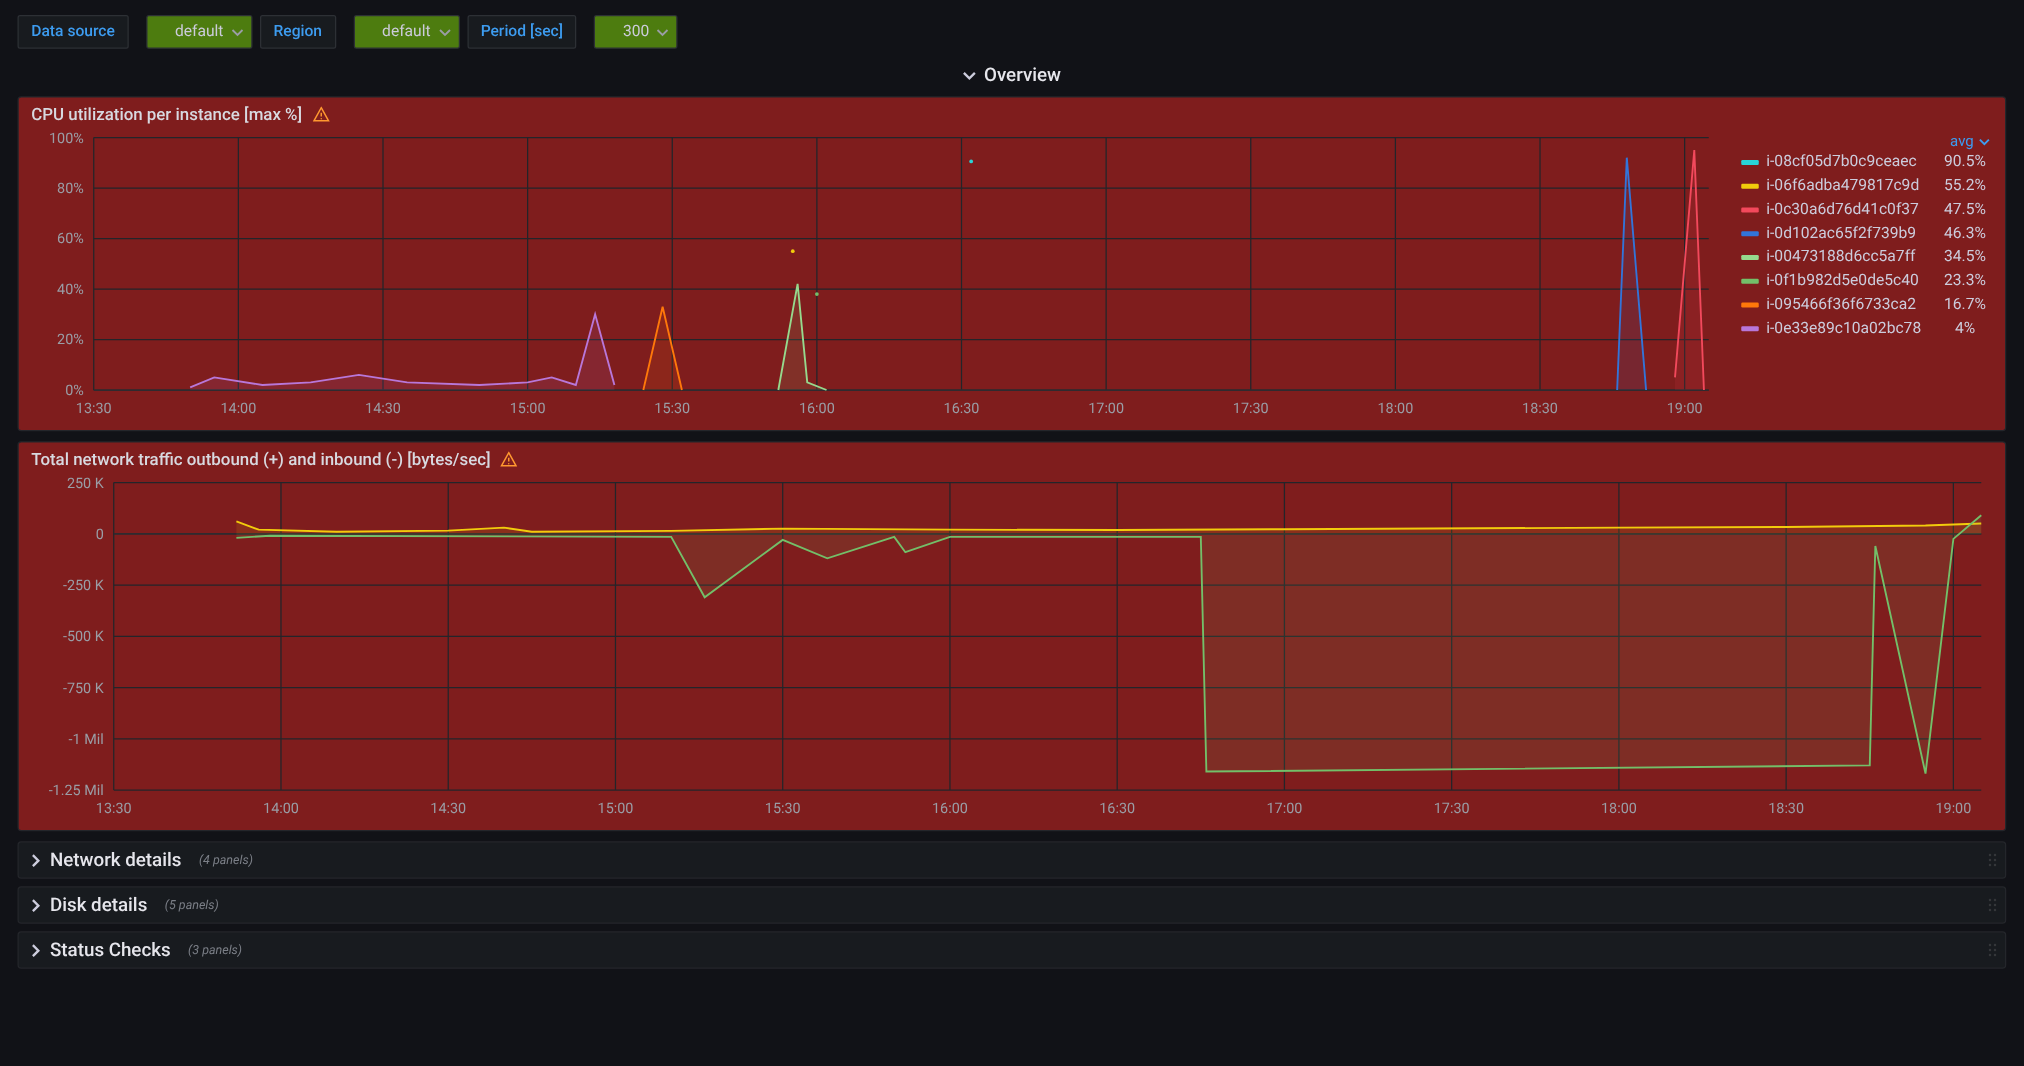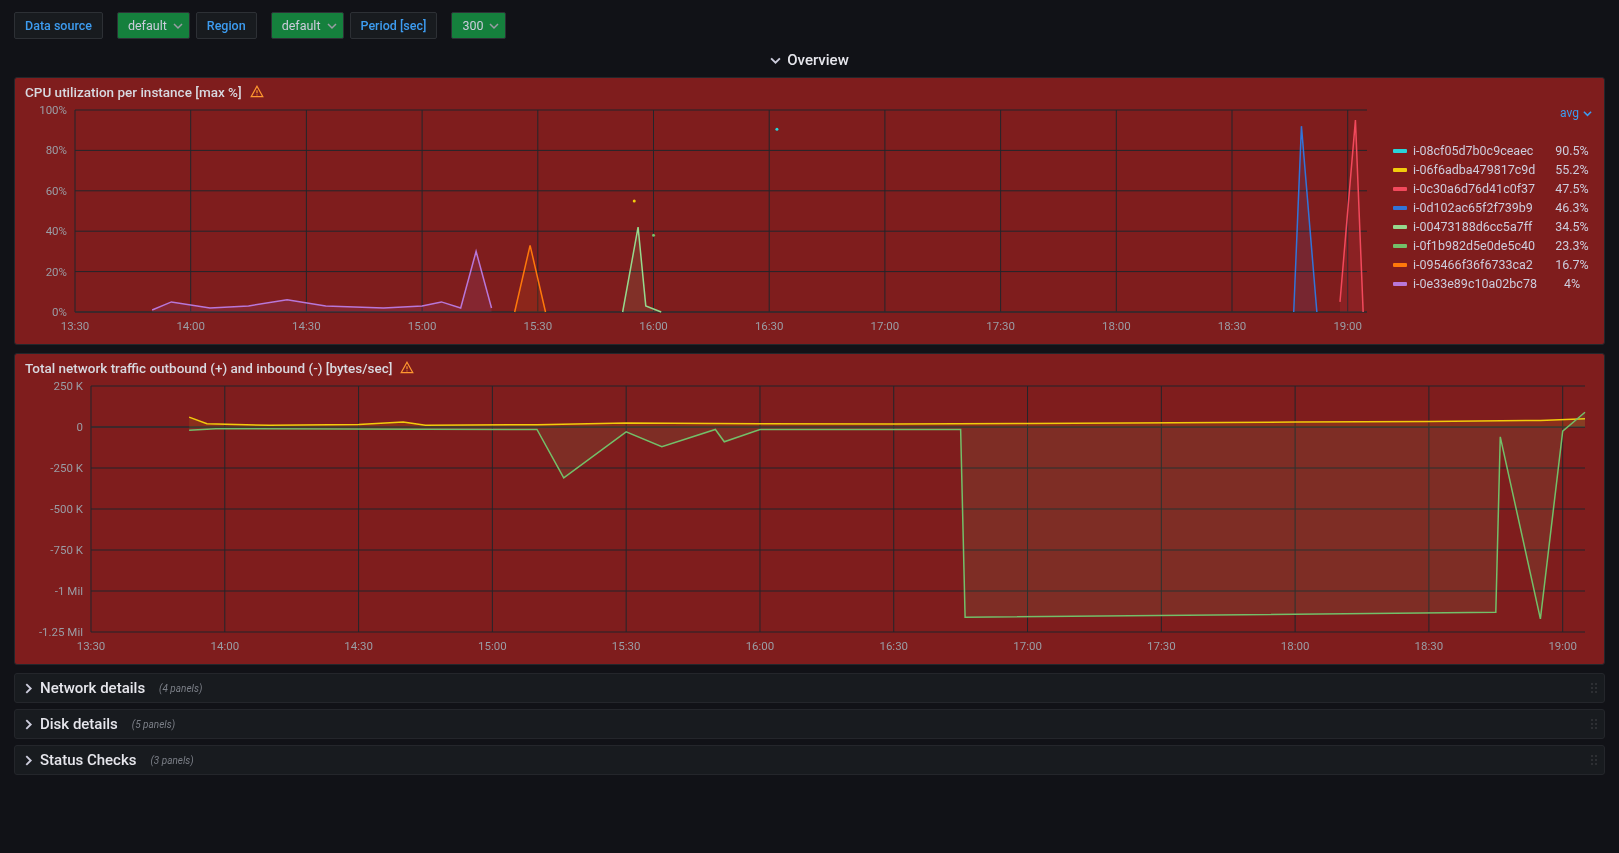--- a/index.html
+++ b/index.html
@@ -18,24 +18,24 @@
   .var-label {
     background: #181b1f;
     border: 1px solid #2d3035;
     border-radius: 2px;
     padding: 5px 10px;
     color: #3d9cf0;
     font-size: 12.5px;
     font-weight: 500;
   }
   .var-select {
-    background: #15803d;
+    background: #4d7c0f;
     border: 1px solid #2d3035;
     border-radius: 2px;
-    padding: 5px 22px 5px 10px;
+    padding: 5px 22px 5px 22px;
     color: #ccccdc;
     font-size: 12.5px;
     cursor: pointer;
     position: relative;
   }
   .chev-down { position: absolute; right: 6px; top: 50%; transform: translateY(-50%); }
   .chev-down svg { width: 10px; height: 10px; display:block; }
   .row-header {
     display: flex; align-items: center; gap: 6px;
     padding: 4px 4px; cursor: pointer;
@@ -55,21 +55,21 @@
   }
   .panel-title-bar {
     display: flex; align-items: center; gap: 8px;
     padding: 6px 10px 2px;
     font-size: 13.5px; font-weight: 500; color: #d8d9e0;
   }
   .warn-icon svg { width: 14px; height: 14px; display:block; }
   .chart-body { display: flex; padding: 0 8px 8px; }
   .chart-area { flex: 1 1 auto; position: relative; }
   .legend { width: 215px; padding-left:12px; padding-top:4px;}
-  .legend-head { text-align: right; padding-right: 4px; margin-bottom:21px; color:#3d9cf0; font-size:12px; display:flex; justify-content:flex-end; align-items:center; gap:4px; cursor:pointer;}
+  .legend-head { text-align: right; padding-right: 4px; margin-bottom:0; color:#3d9cf0; font-size:12px; display:flex; justify-content:flex-end; align-items:center; gap:4px; cursor:pointer;}
   .legend-row { display:flex; align-items:center; gap:6px; font-size:12.5px; padding:2px 0; cursor:pointer;}
   .legend-swatch { width:14px; height:4px; border-radius:1px; flex-shrink:0;}
   .legend-name { flex:1 1 auto; white-space:nowrap; overflow:hidden; text-overflow:ellipsis;}
   .legend-val { width:48px; text-align:center; color:#ccccdc;}
   svg { display:block; }
   .axis-line { stroke:#2c2e33; stroke-width:1; }
   .grid-line { stroke:#23252a; stroke-width:1; }
   .tick-label { fill:#9a9da5; font-size:11.5px; }
   .collapsed-row {
     background:#181b1f; border:1px solid #24262b; border-radius:3px;

